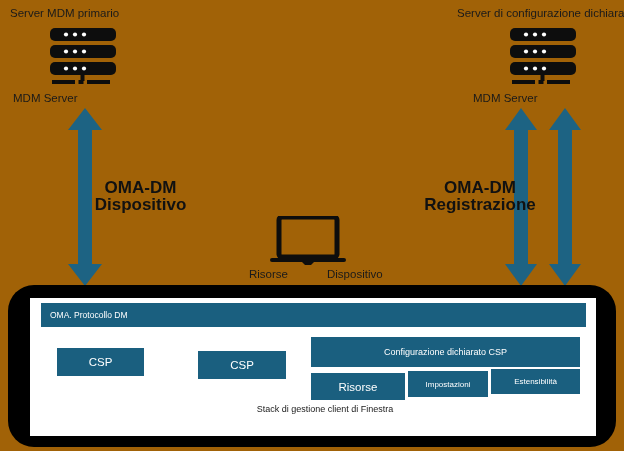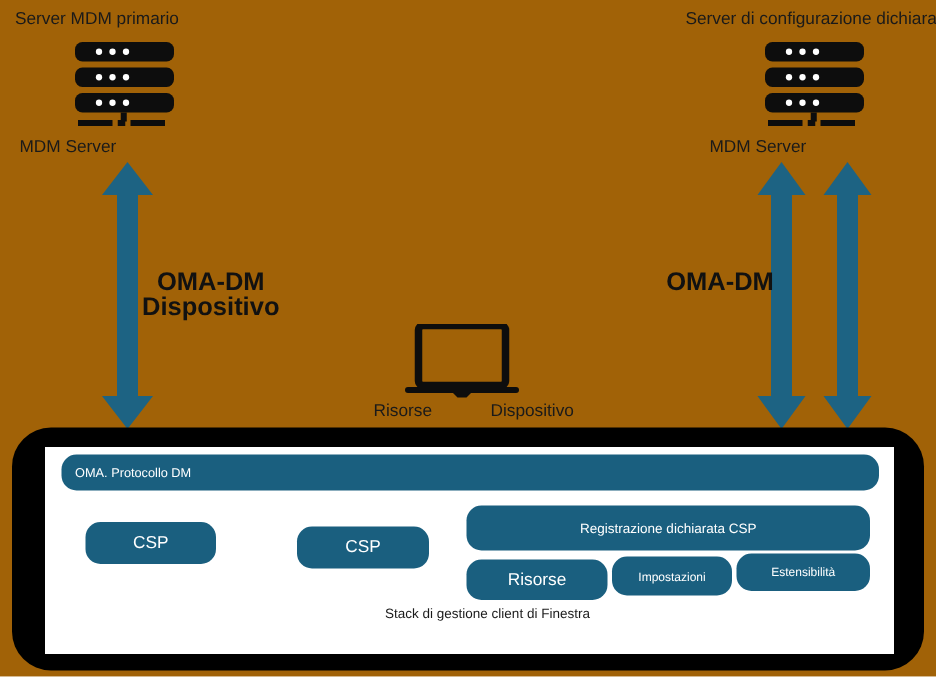--- a/index.html
+++ b/index.html
@@ -76,21 +76,20 @@
 
   .blue-box {
     position: absolute;
     background: #1a5f7f;
     color: #ffffff;
     display: flex;
     align-items: center;
     justify-content: center;
     font-size: 11.5px;
     box-sizing: border-box;
-    border-radius: 10px;
   }
   .blue-box.left-align {
     justify-content: flex-start;
     padding-left: 9px;
     font-size: 8.5px;
   }
   .blue-box.small { font-size: 9px; }
   .blue-box.tiny { font-size: 8px; }
 
   .stack-caption {
@@ -176,20 +175,21 @@
   </div>
 
   <div class="abs" style="left:546px; top:108px;">
     <svg class="arrow" width="38" height="178" viewBox="0 0 38 178" xmlns="http://www.w3.org/2000/svg">
       <polygon points="19,0 35,22 26,22 26,156 35,156 19,178 3,156 12,156 12,22 3,22" fill="#1d6383"></polygon>
     </svg>
   </div>
 
   <div class="abs proto-label" style="left:420px; top:179px; width:120px;">
     <div>OMA-DM</div>
+    <div class="l2">Registrazione</div>
   </div>
 
   <div class="abs laptop" style="left:268px; top:216px;">
     <svg width="80" height="50" viewBox="0 0 80 50" xmlns="http://www.w3.org/2000/svg">
       <rect x="11" y="1" width="58" height="40" rx="3" fill="none" stroke="#0d0d0d" stroke-width="5"></rect>
       <rect x="2" y="42" width="76" height="4" rx="2" fill="#0d0d0d"></rect>
       <path d="M34 46 L46 46 L43 49 L37 49 Z" fill="#0d0d0d"></path>
     </svg>
   </div>
 
@@ -199,21 +199,21 @@
   <div class="device-shell" style="left:8px; top:285px; width:608px; height:162px;"></div>
 
   <div class="device-screen" style="left:30px; top:298px; width:566px; height:138px;">
 
     <div class="blue-box left-align" style="left:11px; top:5px; width:545px; height:24px;">OMA. Protocollo DM</div>
 
     <div class="blue-box" style="left:27px; top:50px; width:87px; height:28px;">CSP</div>
 
     <div class="blue-box" style="left:168px; top:53px; width:88px; height:28px;">CSP</div>
 
-    <div class="blue-box small" style="left:281px; top:39px; width:269px; height:30px;">Registrazione dichiarata CSP</div>
+    <div class="blue-box small" style="left:281px; top:39px; width:269px; height:30px;">Configurazione dichiarato CSP</div>
 
     <div class="blue-box tiny" style="left:378px; top:73px; width:80px; height:26px;">Impostazioni</div>
 
     <div class="blue-box" style="left:281px; top:75px; width:94px; height:27px;">Risorse</div>
 
     <div class="blue-box tiny" style="left:461px; top:71px; width:89px; height:25px;">Estensibilità</div>
 
     <div class="stack-caption" style="left:0; top:106px;">Stack di gestione client di Finestra</div>
   </div>
 

